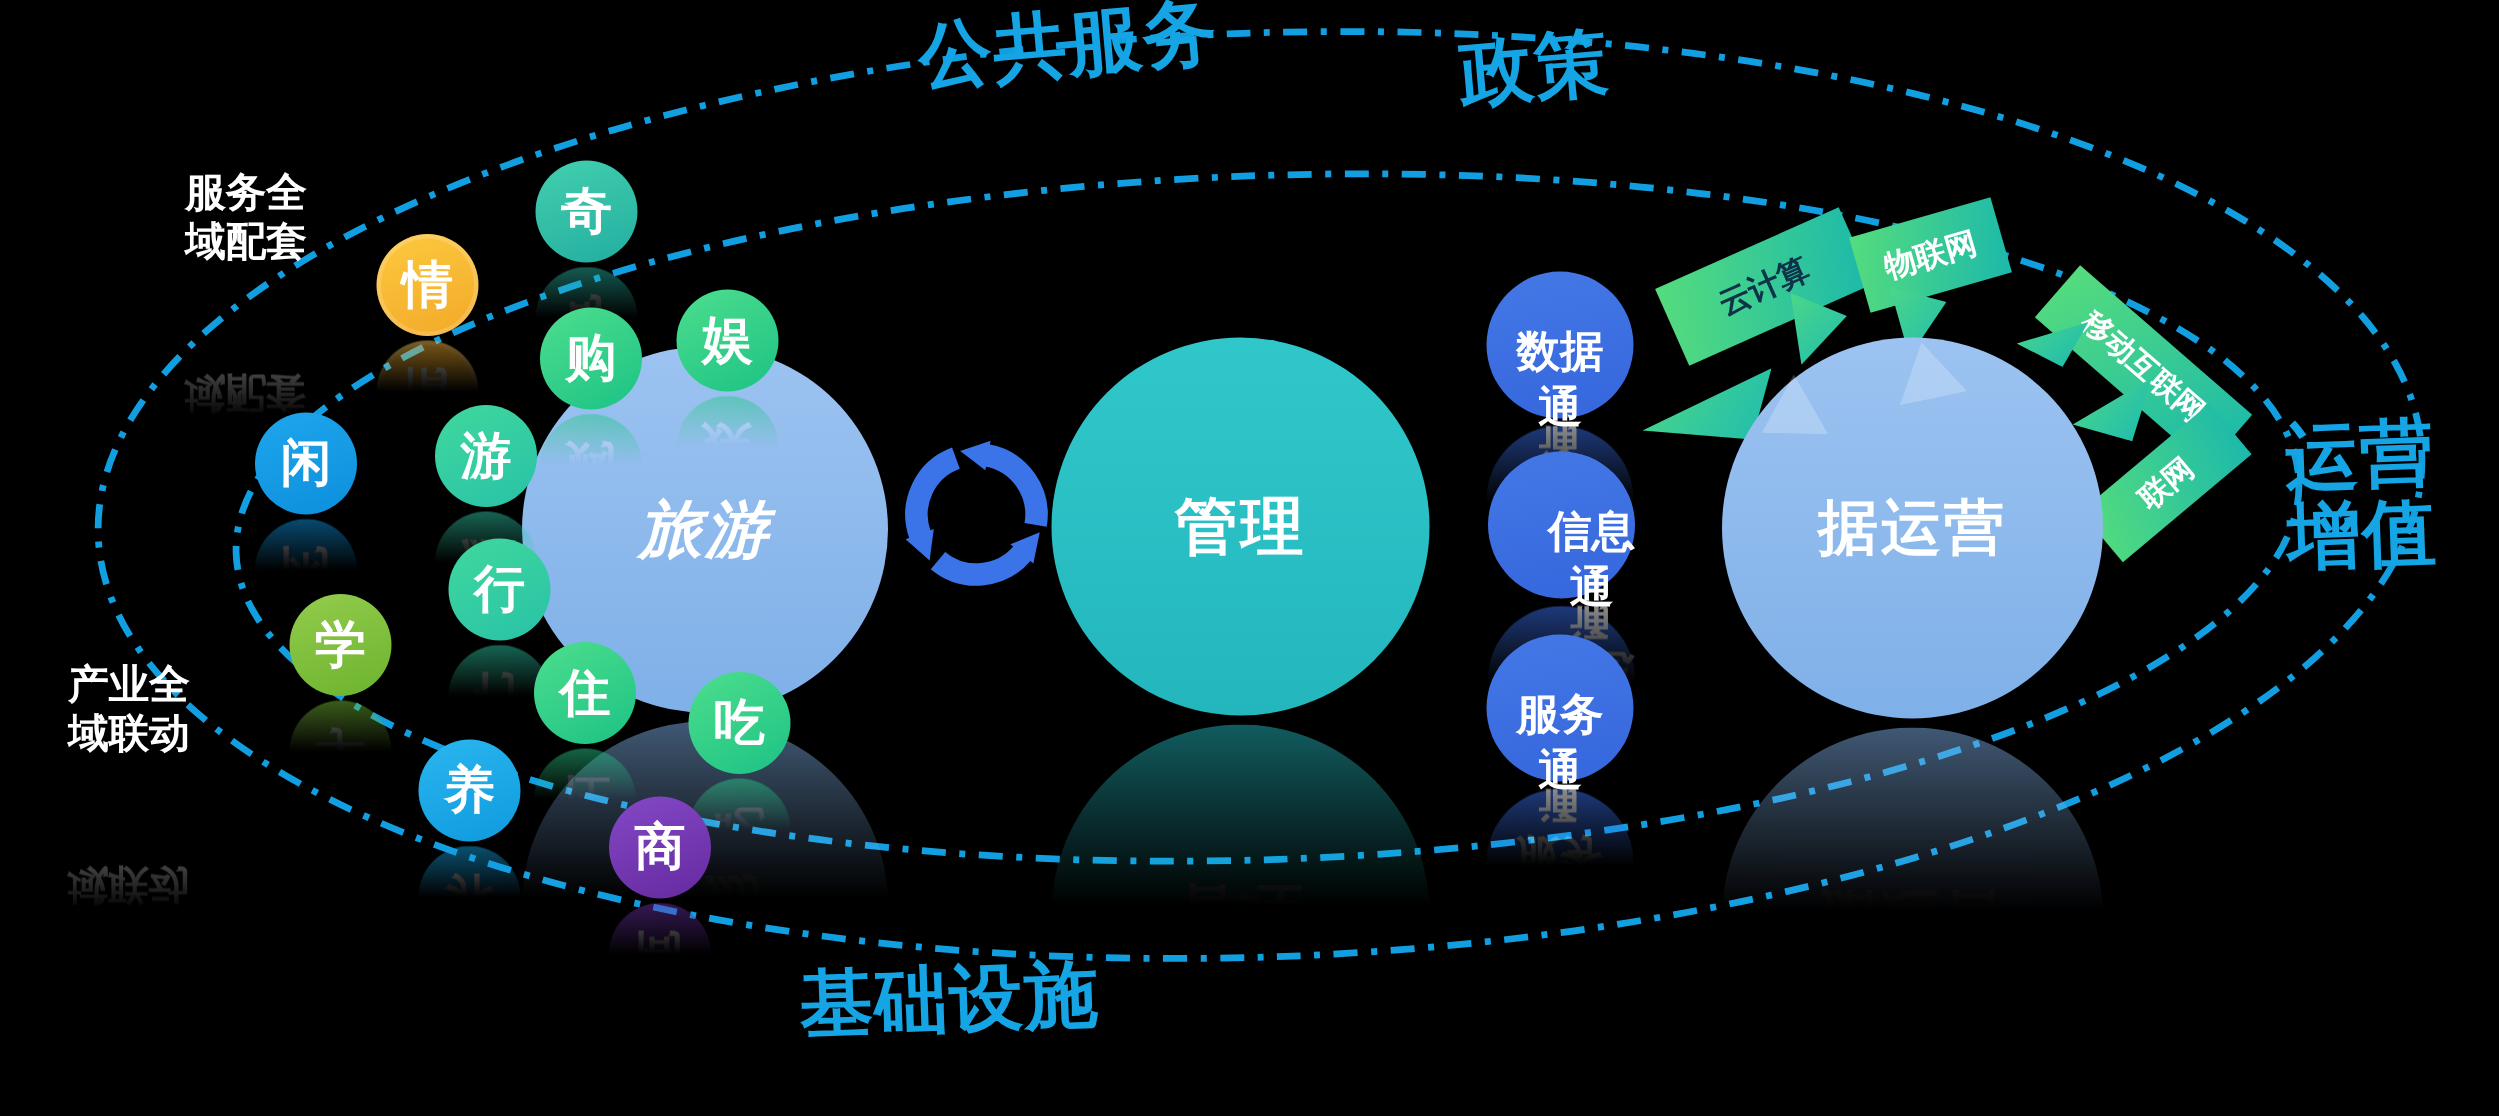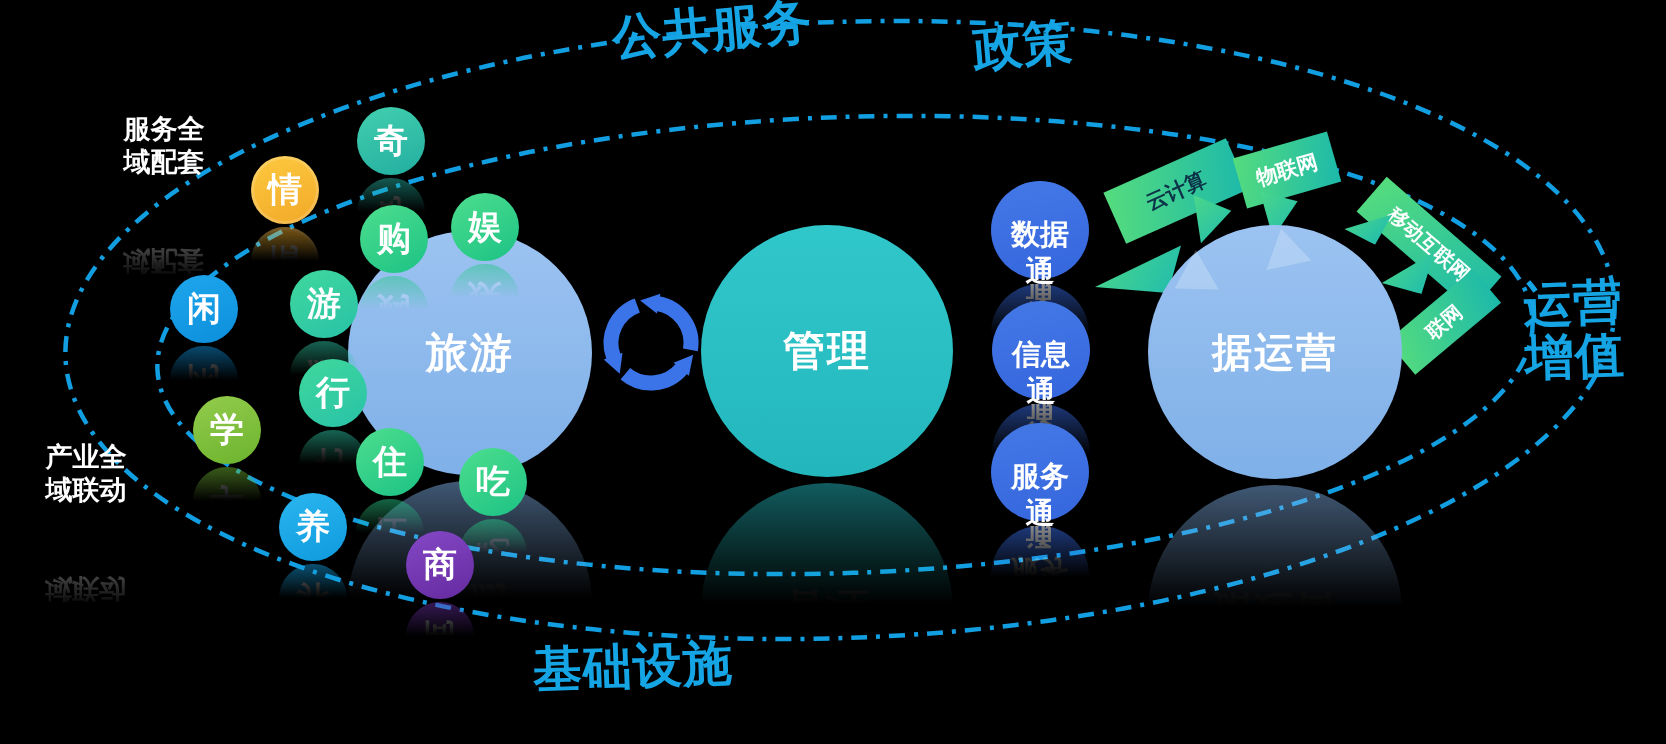--- a/index.html
+++ b/index.html
@@ -77,21 +77,21 @@
   </div>
   <div class="tri tri-dl" style="left:1384px;top:246px;width:48px;height:46px;transform:rotate(8deg);"></div>
 
   <div class="banner" style="left:1388px;top:300px;width:112px;height:44px;transform:rotate(-40deg);font-size:20px;">
     <span>联网</span>
   </div>
 
   <div class="tri tri-dl" style="left:1095px;top:243px;width:86px;height:50px;"></div>
   <div class="tri tri-dl" style="left:1348px;top:205px;width:40px;height:36px;transform:rotate(20deg);"></div>
 
-  <div class="bubble core core-blue" id="core-tourism" style="left:348px;top:231px;width:244px;height:244px;">
+  <div class="bubble core core-blue" id="core-tourism" style="left:348px;top:231px;width:244px;height:244px;font-style:italic;">
     <div class="lines">
       <span style="display:block">旅游</span>
     </div>
   </div>
 
   <div class="bubble core core-teal" id="core-industry" style="left:701px;top:225px;width:252px;height:252px;">
     <div class="lines">
       <span style="display:block">管理</span>
     </div>
   </div>
@@ -171,21 +171,21 @@
   <div class="bubble el c-purple" style="left:406px;top:531px;">
       <span>商</span>
     </div>
 
   <div class="bubble tong noreflect" style="left:991px;top:181px;">
     <div class="lines">
         <span style="display:block">数据</span>
         <span style="display:block">通</span>
       </div>
   </div>
-  <div class="bubble tong noreflect" style="left:992px;top:301px;">
+  <div class="bubble tong noreflect" style="left:992px;top:301px;justify-content:flex-end;">
     <div class="lines">
         <span style="display:block">信息</span>
         <span style="display:block">通</span>
       </div>
   </div>
   <div class="bubble tong noreflect" style="left:991px;top:423px;">
     <div class="lines">
         <span style="display:block">服务</span>
         <span style="display:block">通</span>
       </div>

